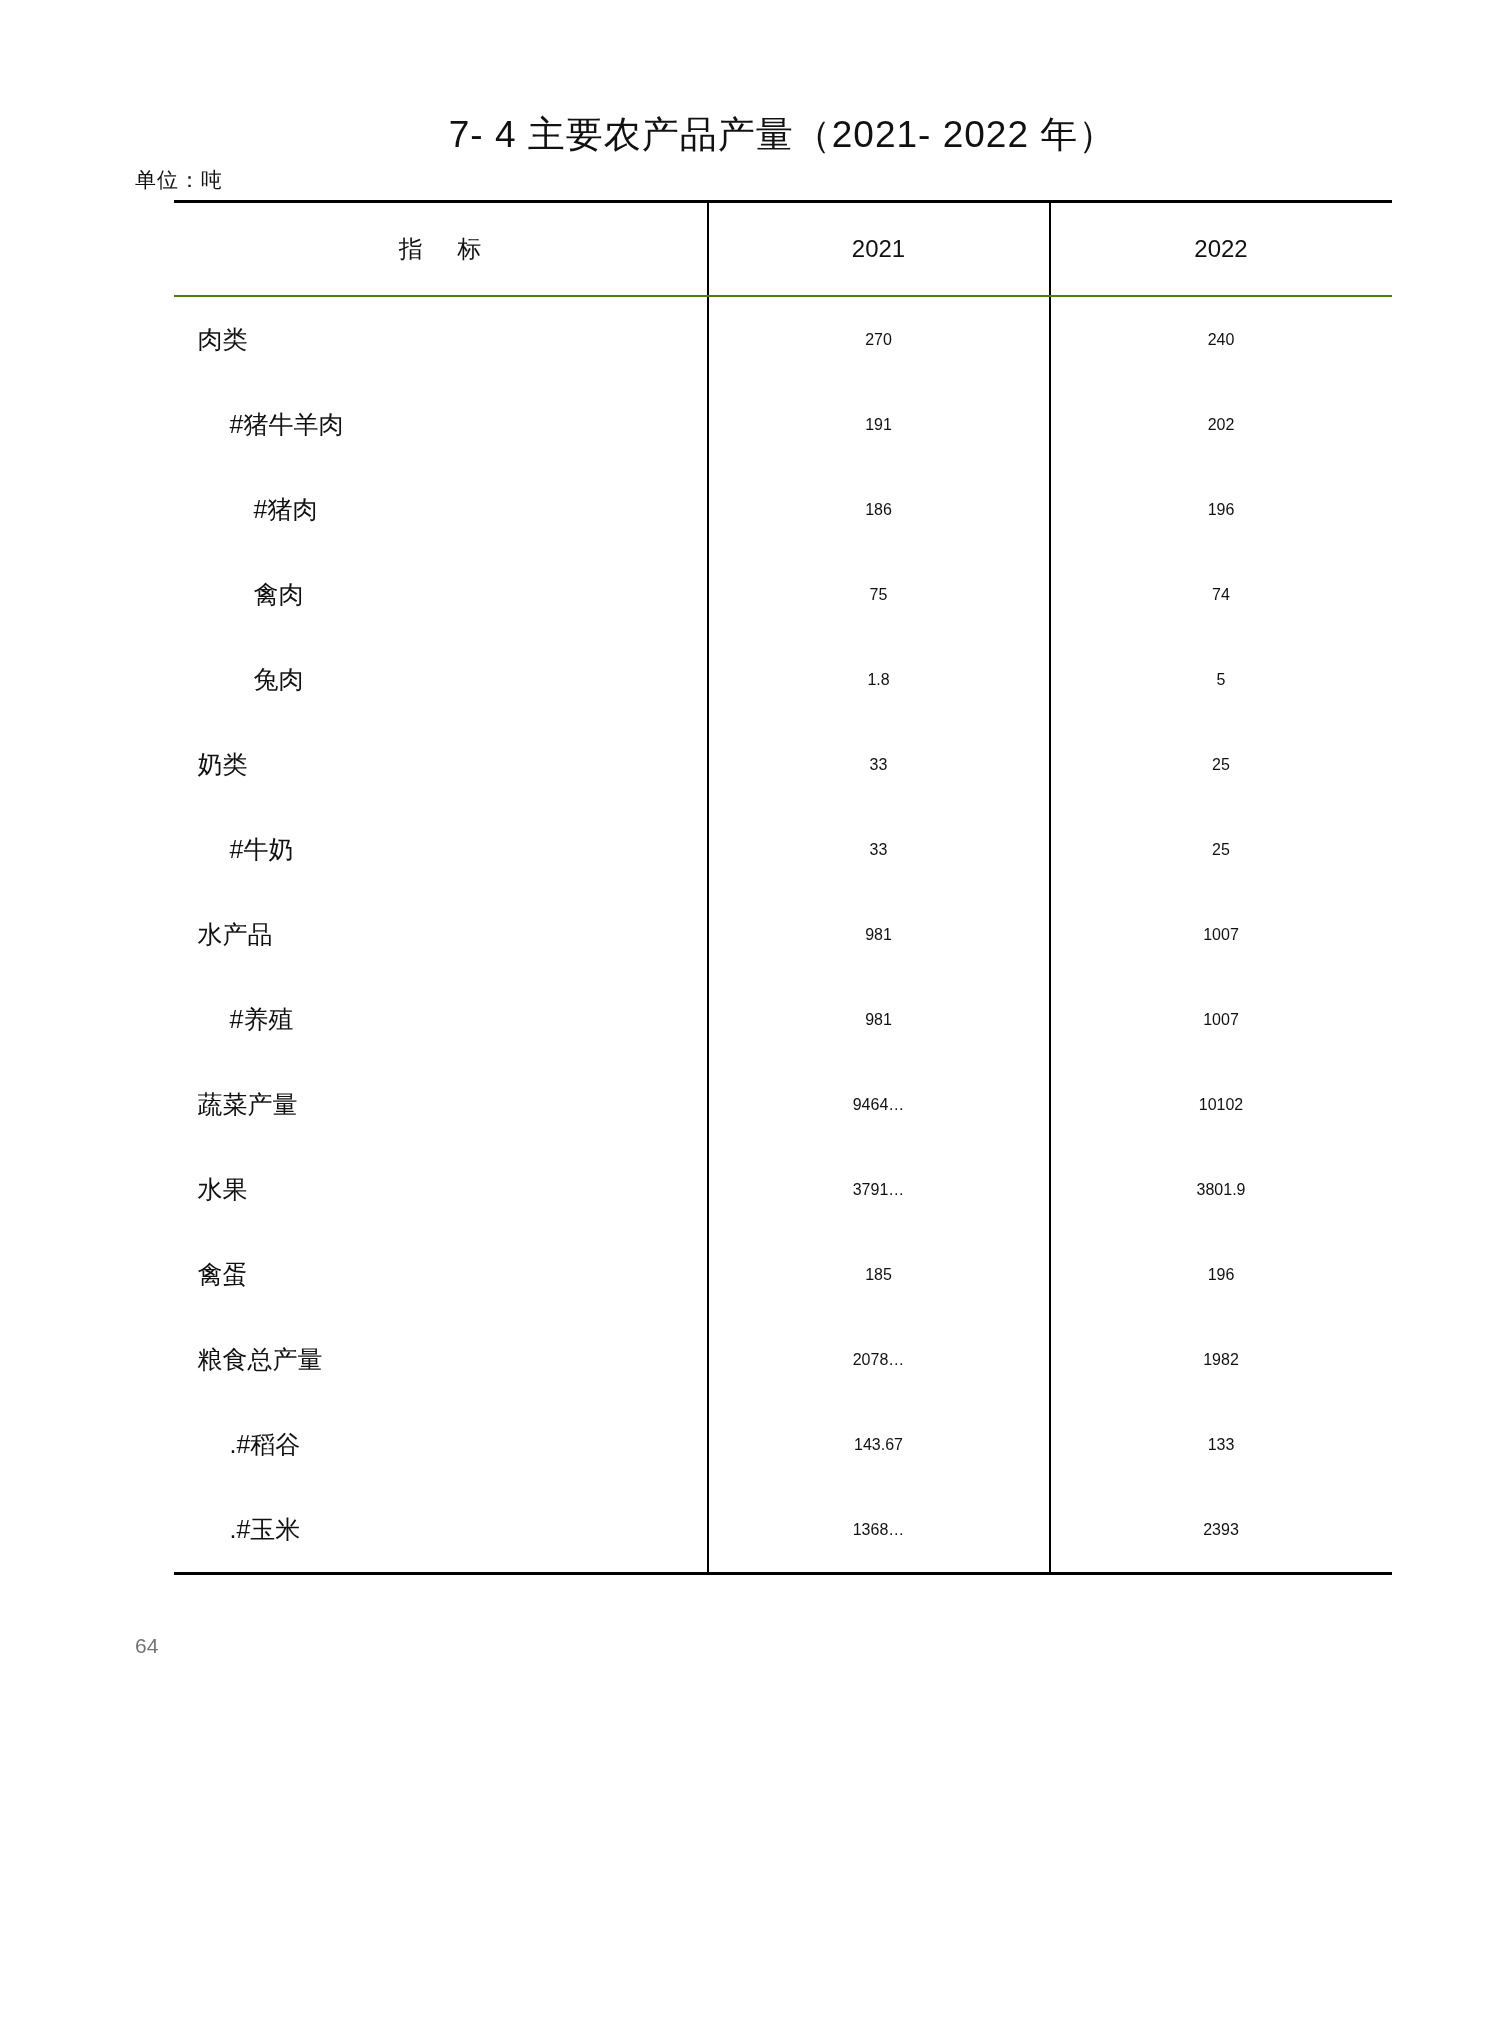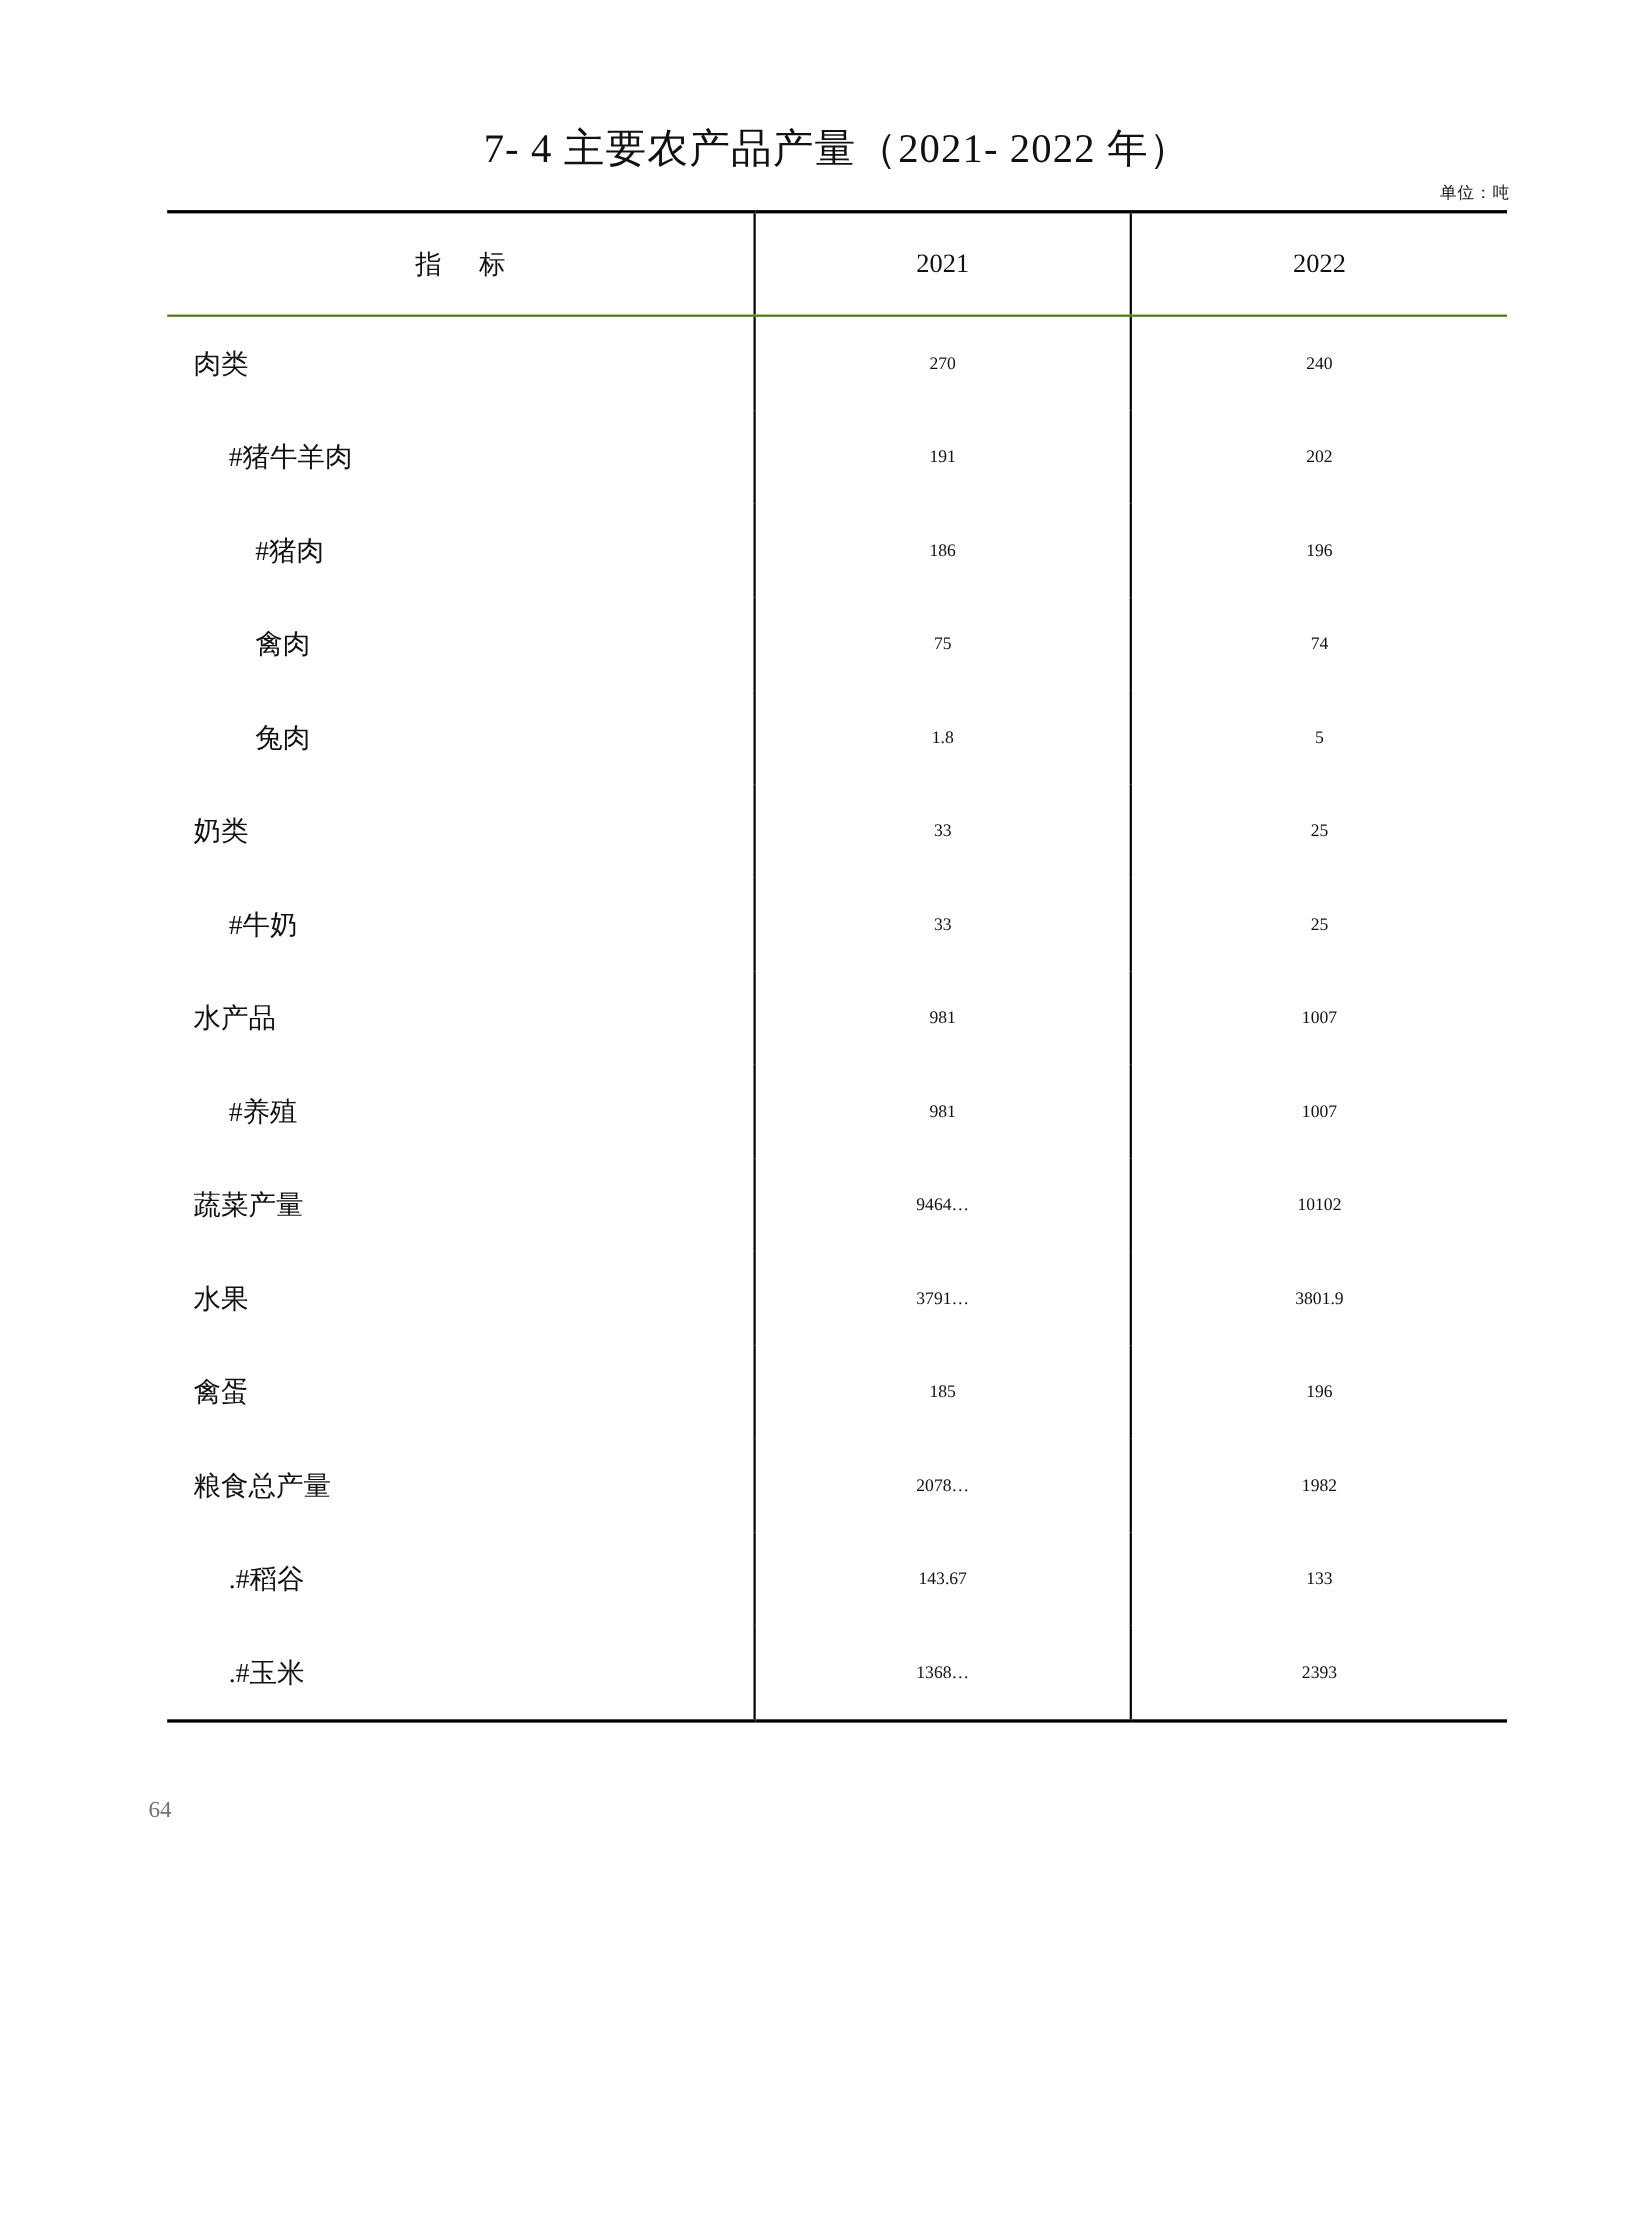--- a/index.html
+++ b/index.html
@@ -12,36 +12,35 @@
     height: 2019px;
     font-family: "Liberation Sans", sans-serif;
     color: #1a1a1a;
     position: relative;
     overflow: hidden;
   }
   .page {
     box-sizing: border-box;
     width: 1488px;
     height: 1708px;
-    padding: 110px 101px 0 135px;
+    padding: 110px 58px 0 135px;
     position: relative;
-    font-family: Liberation Serif, serif;
   }
   .title {
     text-align: center;
     font-size: 37px;
     font-weight: 400;
     letter-spacing: 1px;
     margin: 0 0 4px 0;
     padding: 0;
     color: #111;
   }
   .unit-line {
-    text-align: right;
-    font-size: 15px;
+    text-align: left;
+    font-size: 21px;
     color: #111;
     margin: 6px 14px 6px 0;
     letter-spacing: 1px;
   }
   table.data {
     width: 1218px;
     border-collapse: collapse;
     table-layout: fixed;
     margin: 0 auto;
   }

